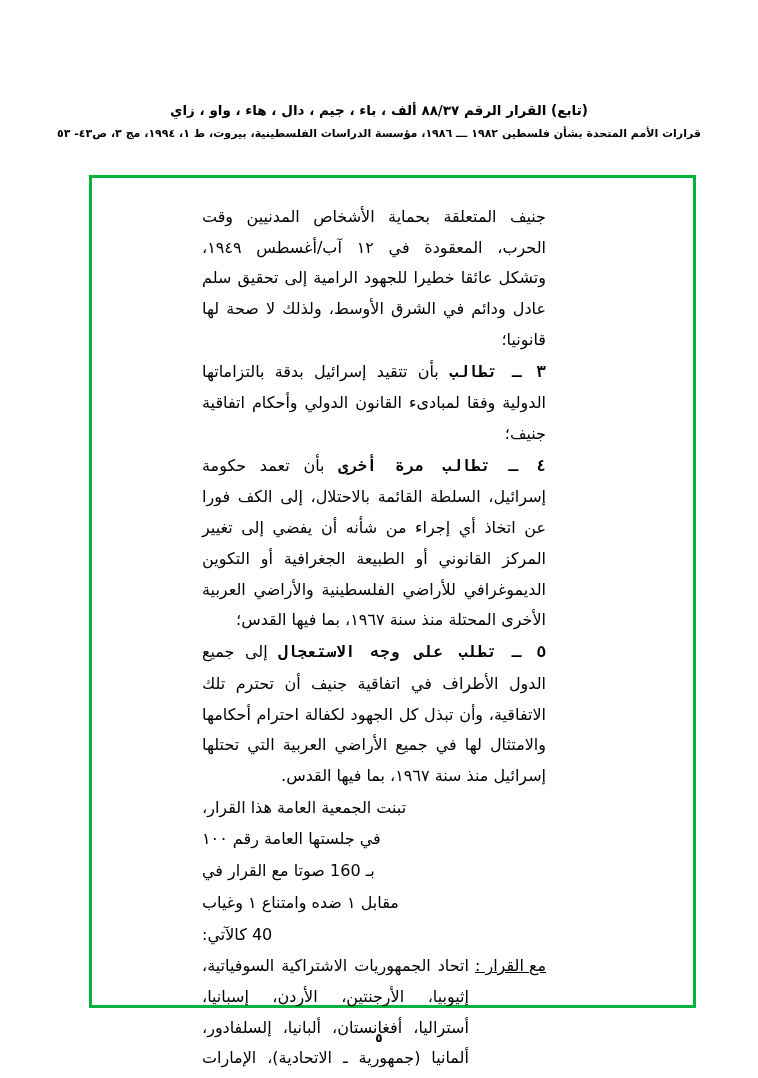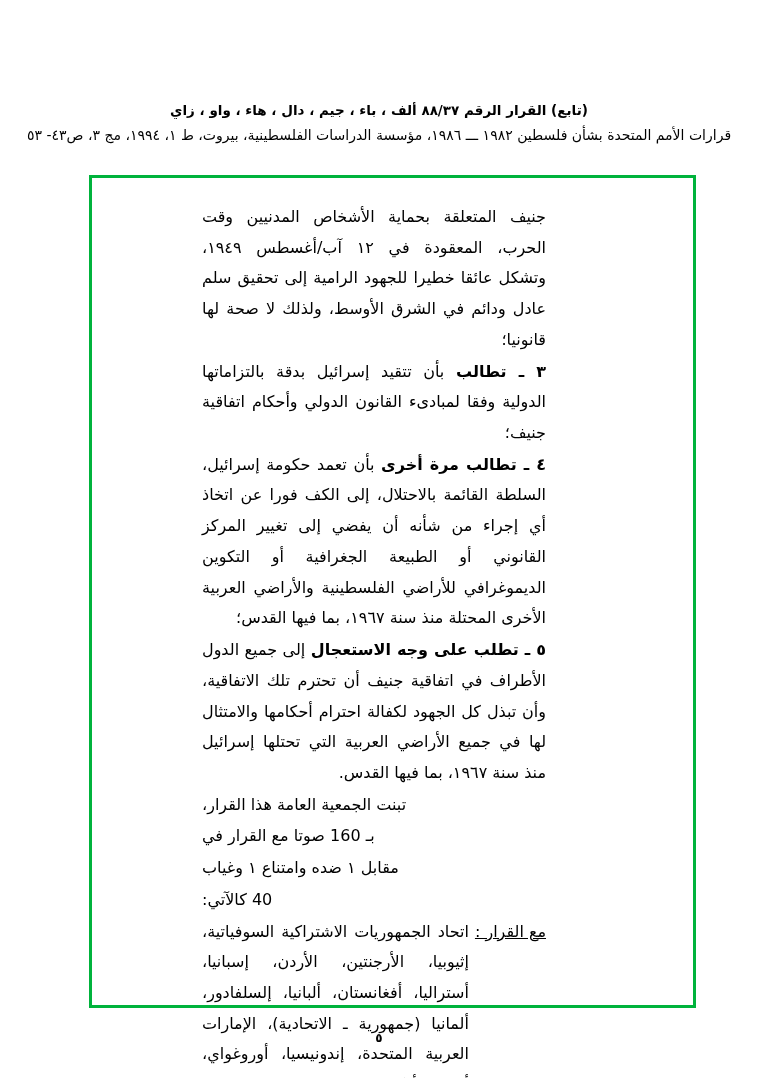--- a/index.html
+++ b/index.html
@@ -25,22 +25,22 @@
   }
   .header-title {
     font-size: 13.5px;
     font-weight: bold;
     color: #000;
     direction: rtl;
     letter-spacing: 0px;
     margin-bottom: 9px;
   }
   .header-source {
-    font-size: 14px;
-    font-weight: normal;
+    font-size: 11px;
+    font-weight: bold;
     color: #000;
     direction: rtl;
   }
   .frame {
     position: absolute;
     top: 141px;
     left: 89px;
     width: 607px;
     height: 833px;
     border: 3px solid #00b33c;
@@ -99,21 +99,21 @@
   .page-number {
     position: absolute;
     top: 997px;
     left: 0;
     right: 0;
     text-align: center;
     font-size: 12px;
     font-weight: bold;
     color: #000;
   }
-  .mixed-bold b { font-weight: bold; }
+  .mixed-bold b { font-weight: bold; font-family: Liberation Mono, monospace; }
 </style>
 </head>
 <body>
 
 <div class="page">
 
   <div class="header">
     <div class="header-title">(تابع) القرار الرقم ٨٨/٣٧ ألف ، باء ، جيم ، دال ، هاء ، واو ، زاي</div>
     <div class="header-source">قرارات الأمم المتحدة بشأن فلسطين ١٩٨٢ ـــ ١٩٨٦، مؤسسة الدراسات الفلسطينية، بيروت، ط ١، ١٩٩٤، مج ٣، ص٤٣- ٥٣</div>
   </div>
@@ -126,20 +126,21 @@
 
 
     <p class="para para-just mixed-bold"><b>٣ ـ تطالب</b> بأن تتقيد إسرائيل بدقة بالتزاماتها الدولية وفقا لمبادىء القانون الدولي وأحكام اتفاقية جنيف؛</p>
 
     <p class="para para-just mixed-bold"><b>٤ ـ تطالب مرة أخرى</b> بأن تعمد حكومة إسرائيل، السلطة القائمة بالاحتلال، إلى الكف فورا عن اتخاذ أي إجراء من شأنه أن يفضي إلى تغيير المركز القانوني أو الطبيعة الجغرافية أو التكوين الديموغرافي للأراضي الفلسطينية والأراضي العربية الأخرى المحتلة منذ سنة ١٩٦٧، بما فيها القدس؛</p>
 
     <p class="para para-just mixed-bold"><b>٥ ـ تطلب على وجه الاستعجال</b> إلى جميع الدول الأطراف في اتفاقية جنيف أن تحترم تلك الاتفاقية، وأن تبذل كل الجهود لكفالة احترام أحكامها والامتثال لها في جميع الأراضي العربية التي تحتلها إسرائيل منذ سنة ١٩٦٧، بما فيها القدس.</p>
 
     <div class="vote-block">
       <p class="para">تبنت الجمعية العامة هذا القرار،</p>
+      <p class="para">في جلستها العامة رقم ١٠٠</p>
       <p class="para">بـ 160 صوتا مع القرار في</p>
       <p class="para">مقابل ١ ضده وامتناع ١ وغياب</p>
       <p class="para">40 كالآتي:</p>
     </div>
 
     <div class="with-label countries">
       <div class="lbl">مع القرار  :</div>
       <div class="val">اتحاد الجمهوريات الاشتراكية السوفياتية، إثيوبيا، الأرجنتين، الأردن، إسبانيا، أستراليا، أفغانستان، ألبانيا، إلسلفادور، ألمانيا (جمهورية ـ الاتحادية)، الإمارات العربية المتحدة، إندونيسيا، أوروغواي، أوغندا، أوكرانيا، إيران، إيرلندا، إيسلندا، إيطاليا، إيكوادور، بابوا غينيا الجديدة، باكستان، البحرين، البرازيل، بربادوس، البرتغال، بلجيكا، بلغاريا، بنغلادش، بنما، بنين، بوتان، بوتسوانا،</div>
     </div>
 

